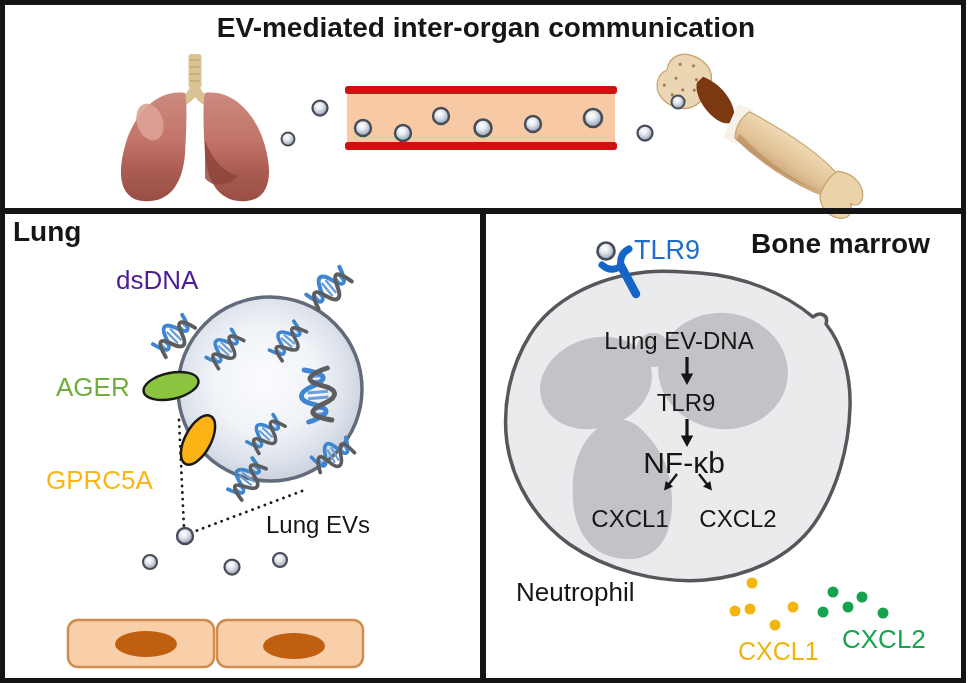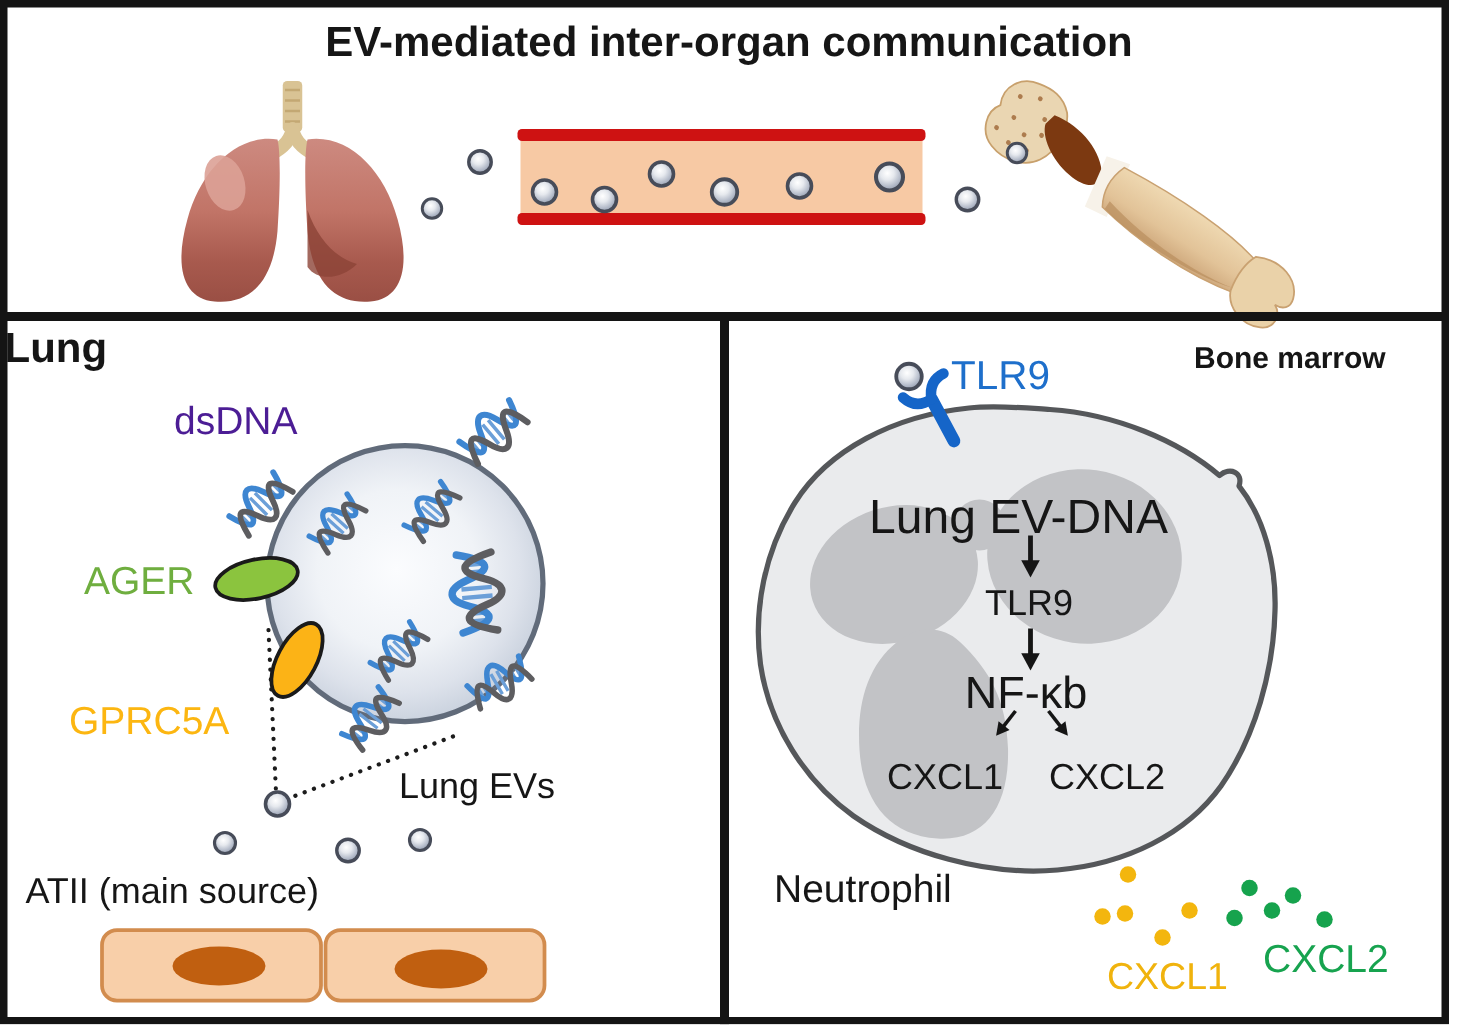--- a/index.html
+++ b/index.html
@@ -201,31 +201,30 @@
           <circle cx="862" cy="597" r="5.5"></circle>
           <circle cx="823" cy="612" r="5.5"></circle>
         <circle cx="848" cy="607" r="5.5"></circle>
           <circle cx="883" cy="613" r="5.5"></circle>
       </g>
     </g>
   </svg>
 
   <div class="t ctr bold" style="left:486px;top:13px;font-size:28px;">EV-mediated inter-organ communication</div>
 
-  <div class="t bold" style="left:3px;top:217px;font-size:28px;">Lung</div>
+  <div class="t bold" style="left:13px;top:217px;font-size:28px;">Lung</div>
   <div class="t blue" style="left:116px;top:267px;font-size:26px;">dsDNA</div>
   <div class="t green" style="left:56px;top:374px;font-size:26px;text-align:center;">AGER</div>
   <div class="t yellow" style="left:46px;top:431px;font-size:26px;margin-top:36px;">GPRC5A</div>
   <div class="t" style="left:266px;top:512px;font-size:24px;text-align:center;">Lung EVs</div>
-  <div class="t" style="left:17px;top:582px;font-size:24px;">ATII (main source)</div>
-
-  <div class="t bold" style="left:796px;top:229px;font-size:20px;">Bone marrow</div>
+
+  <div class="t bold" style="left:751px;top:229px;font-size:28px;">Bone marrow</div>
   <div class="t tlr9blue" style="left:634px;top:236px;font-size:27px;">TLR9</div>
 
-  <div class="t ctr" style="left:679px;top:328px;font-size:32px;">Lung EV-DNA</div>
+  <div class="t ctr" style="left:679px;top:328px;font-size:24px;">Lung EV-DNA</div>
   <div class="t ctr" style="left:686px;top:390px;font-size:24px;">TLR9</div>
   <div class="t ctr" style="left:684px;top:447px;font-size:30px;">NF-κb</div>
   <div class="t ctr" style="left:630px;top:506px;font-size:24px;">CXCL1</div>
   <div class="t ctr" style="left:738px;top:506px;font-size:24px;">CXCL2</div>
 
   <div class="t" style="left:516px;top:579px;font-size:26px;">Neutrophil</div>
   <div class="t cxcl1y" style="left:738px;top:638px;font-size:25px;">CXCL1</div>
   <div class="t cxcl2g" style="left:842px;top:626px;font-size:26px;">CXCL2</div>
 
   <div class="div-h"></div>

